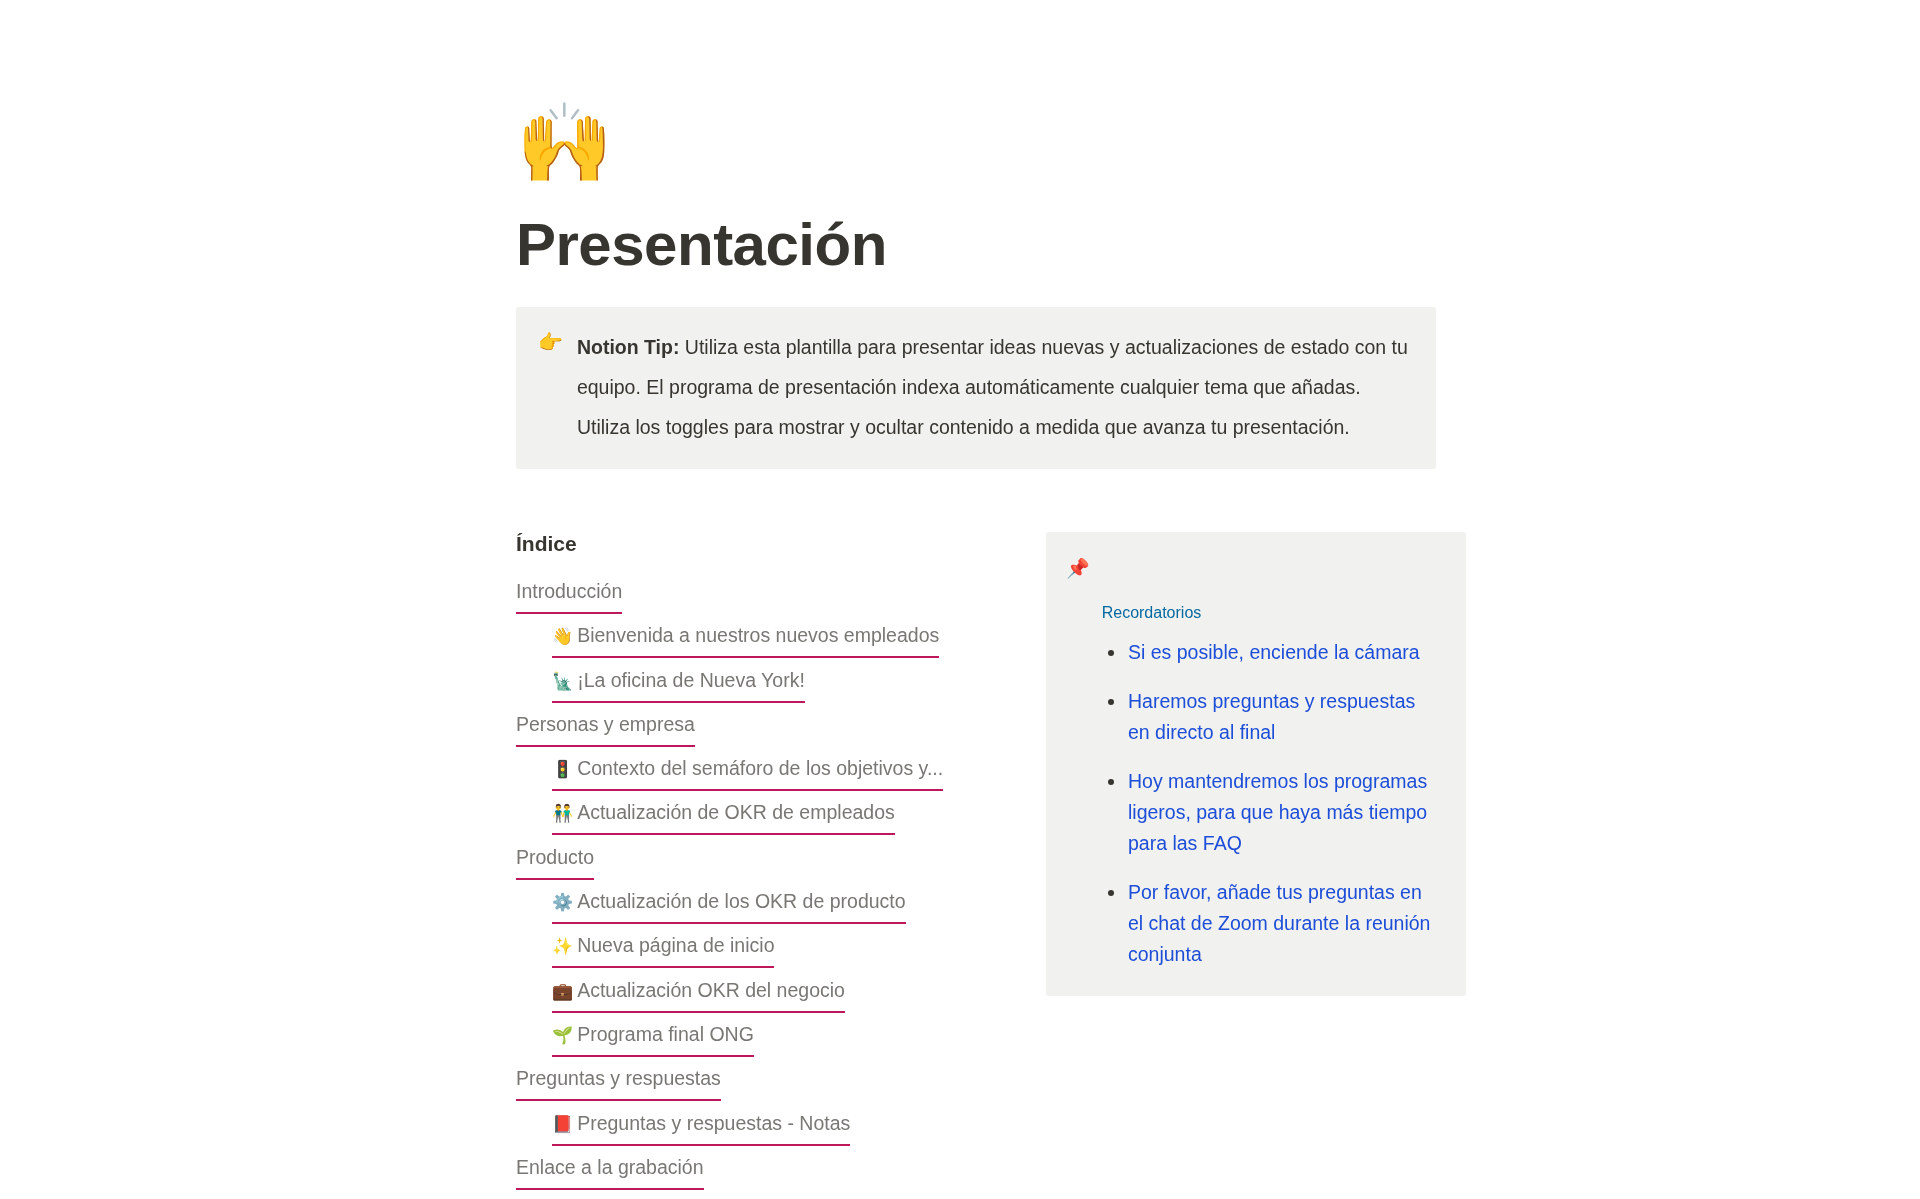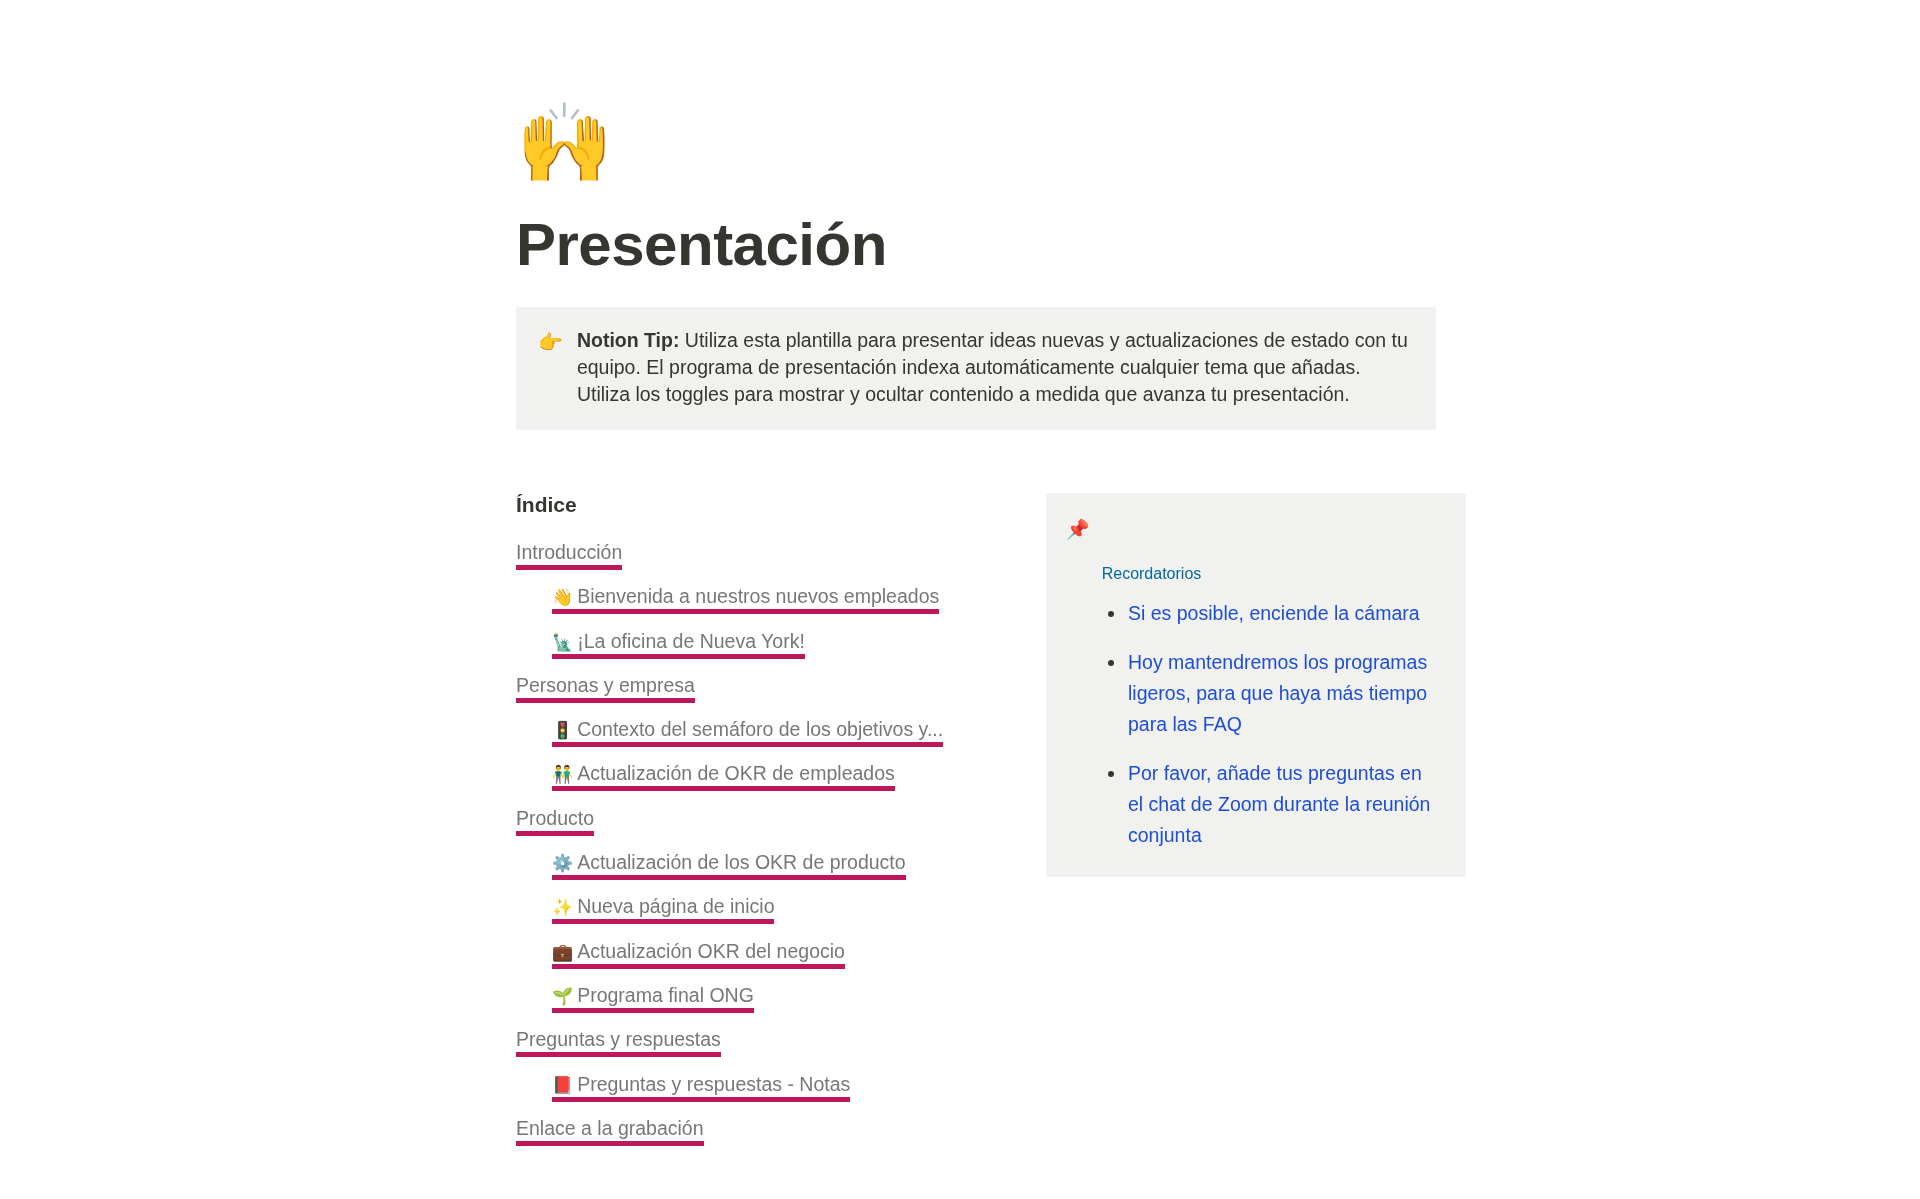--- a/index.html
+++ b/index.html
@@ -54,21 +54,21 @@
     width: 920px;
   }
   .callout-emoji {
     font-size: 20px;
     line-height: 31px;
     flex: 0 0 auto;
     font-family: "DejaVu Sans", sans-serif;
   }
   .callout-text {
     font-size: 19.5px;
-    line-height: 27px;
+    line-height: 40px;
     color: #37352f;
     flex: 1 1 auto;
   }
   .callout-text b { font-weight: 700; }
 
   
   .columns {
     display: flex;
     align-items: flex-start;
     margin-top: 63px;
@@ -84,22 +84,22 @@
     font-weight: 700;
   }
   .toc-list { margin: 0; padding: 0; list-style: none; }
   .toc-row { margin-bottom: 17px; }
   .toc-row.level-1 { padding-left: 0; }
   .toc-row.level-2 { padding-left: 36px; }
   .toc-link {
     font-size: 19.5px;
     color: #787774;
     text-decoration: none;
-    border-bottom: 5px solid #be185d;
-    padding-bottom: 2px;
+    border-bottom: 2px solid #be185d;
+    padding-bottom: 10px;
     display: inline;
     line-height: 1.4;
     cursor: pointer;
   }
   .toc-emoji {
     font-family: "DejaVu Sans", sans-serif;
     font-size: 17px;
     margin-right: 4px;
   }
 
@@ -191,20 +191,21 @@
       </div>
 
       <div class="col-right">
         <div class="reminders">
           <div class="rem-head">
             <span class="rem-emoji">📌</span>
             <span class="rem-title">Recordatorios</span>
           </div>
           <ul class="rem-list">
               <li class="rem-item">Si es posible, enciende la cámara</li>
+              <li class="rem-item">Haremos preguntas y respuestas en directo al final</li>
               <li class="rem-item">Hoy mantendremos los programas ligeros, para que haya más tiempo para las FAQ</li>
               <li class="rem-item">Por favor, añade tus preguntas en el chat de Zoom durante la reunión conjunta</li>
             </ul>
         </div>
       </div>
 
     </div>
   </div>
 </div>
 

